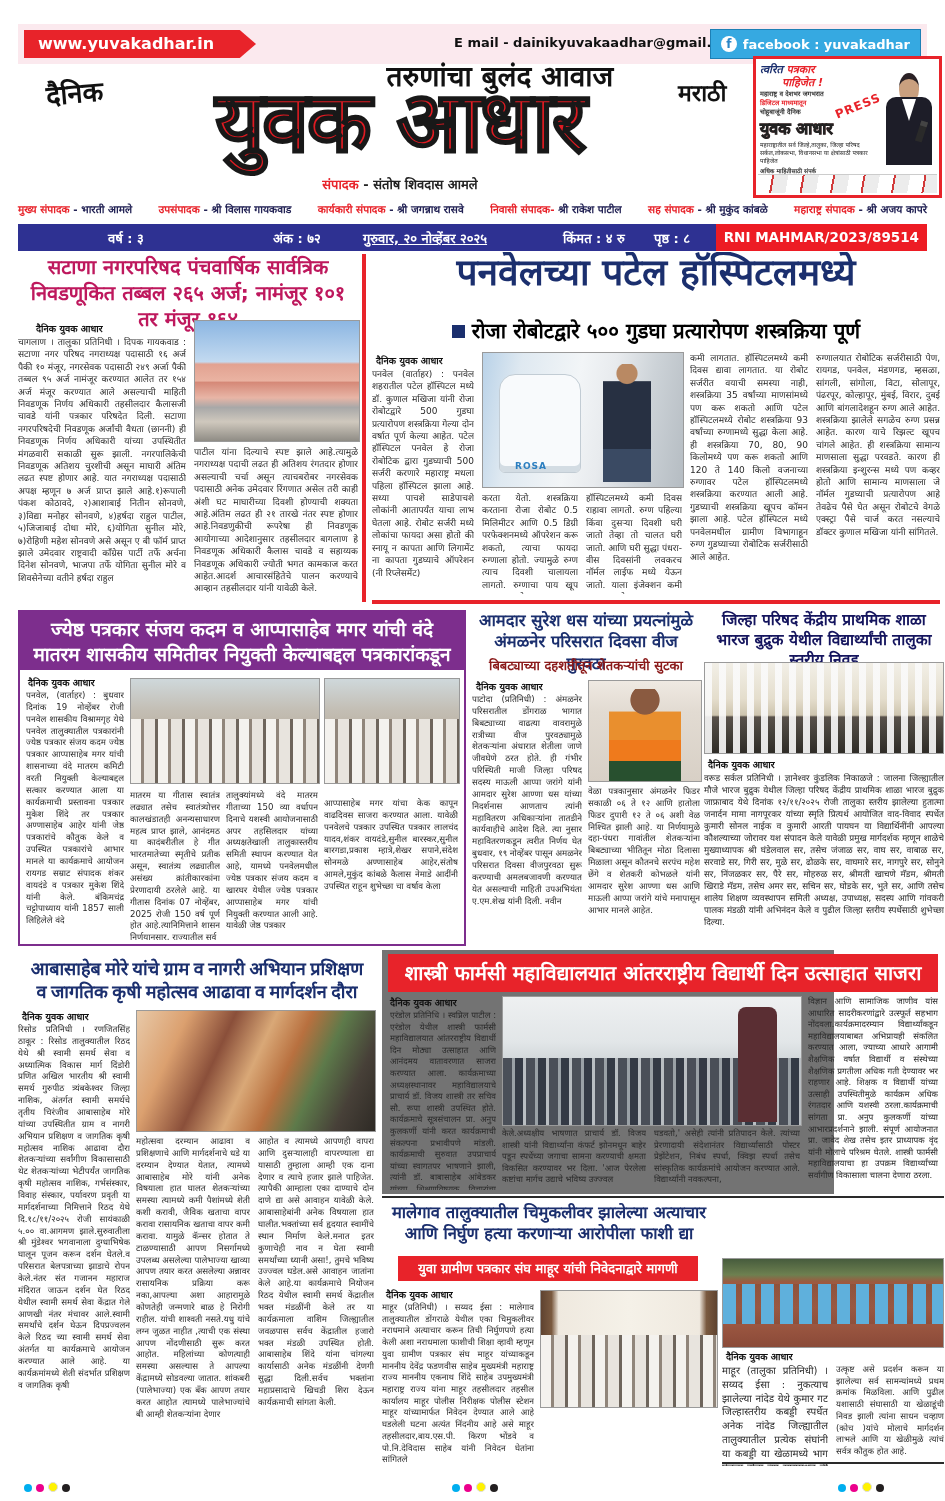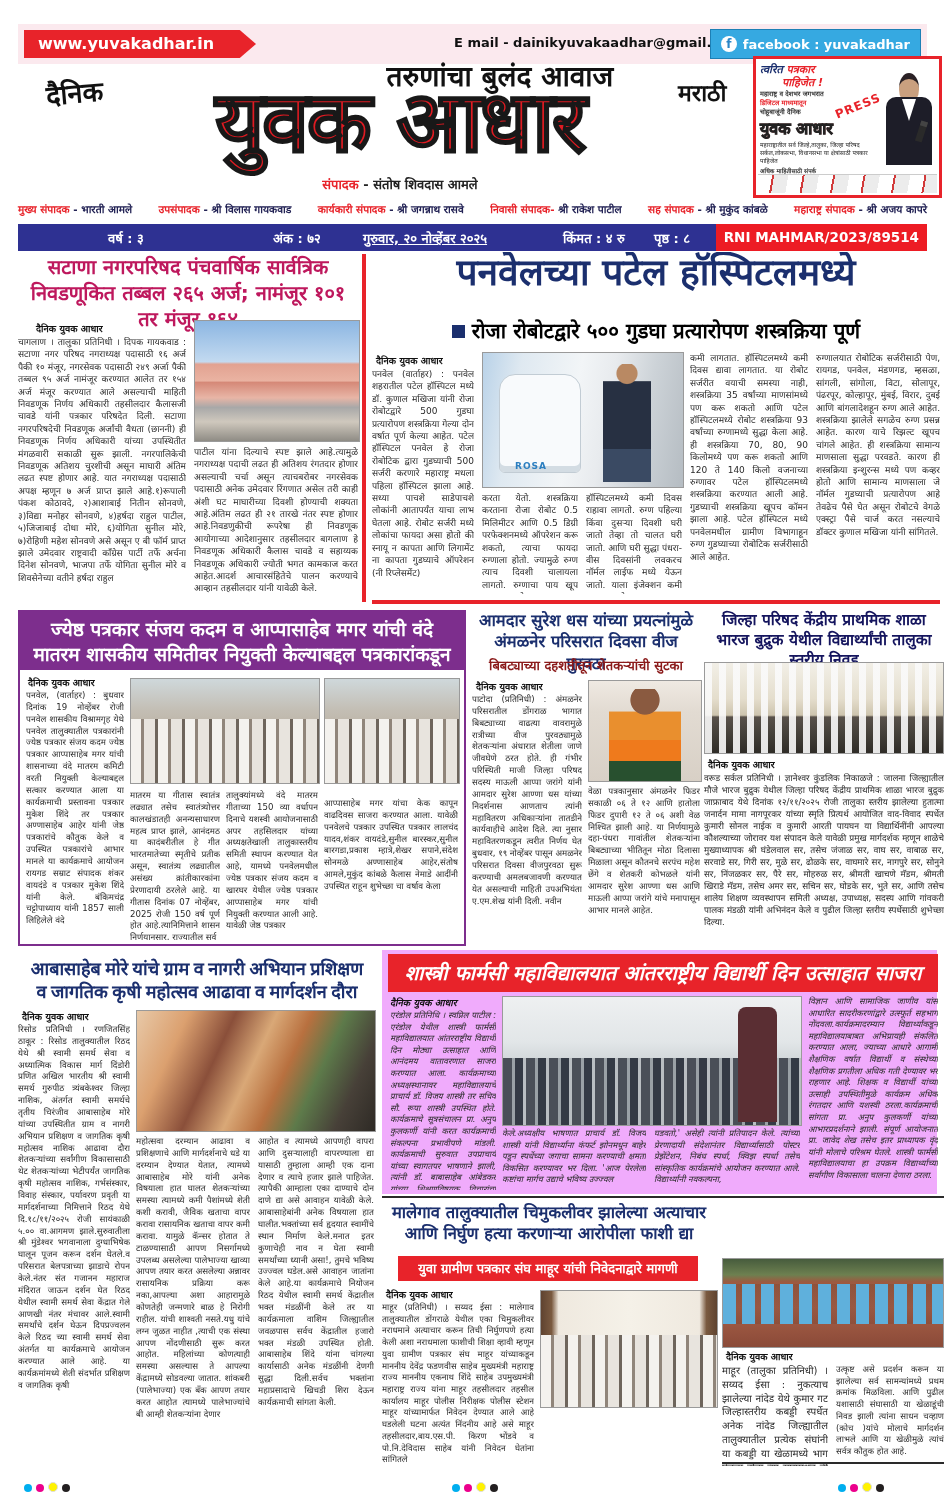--- a/index.html
+++ b/index.html
@@ -223,21 +223,21 @@
 
 <section class="abs" style="left:18px;top:950px;width:358px;height:522px;">
   <h2 class="hl navy" style="font-size:18px;margin:8px;font-family:Liberation Serif, serif;">आबासाहेब मोरे यांचे ग्राम व नागरी अभियान प्रशिक्षण व जागतिक कृषी महोत्सव आढावा व मार्गदर्शन दौरा</h2>
   <div class="abs agcy" style="left:4px;top:60px;">दैनिक युवक आधार</div>
   <p class="abs bt" style="left:0;top:74px;width:112px;height:448px;margin:0;font-size:8.6px;">रिसोड प्रतिनिधी । रणजितसिंह ठाकूर : रिसोड तालुक्यातील रिठद येथे श्री स्वामी समर्थ सेवा व अध्यात्मिक विकास मार्ग दिंडोरी प्रणित अखिल भारतीय श्री स्वामी समर्थ गुरुपीठ त्र्यंबकेश्वर जिल्हा नाशिक, अंतर्गत स्वामी समर्थचे तृतीय चिरंजीव आबासाहेब मोरे यांच्या उपस्थितीत ग्राम व नागरी अभियान प्रशिक्षण व जागतिक कृषी महोत्सव नाशिक आढावा दौरा शेतकऱ्यांच्या सर्वांगीण विकासासाठी थेट शेतकऱ्यांच्या भेटीपर्यंत जागतिक कृषी महोत्सव नाशिक, गर्भसंस्कार, विवाह संस्कार, पर्यावरण प्रवृती या मार्गदर्शनाच्या निमित्ताने रिठद येथे दि.१८/११/२०२५ रोजी सायंकाळी ५.०० वा.आगमण झाले.सुरुवातीला श्री मुंडेश्वर भगवानाला दुग्धाभिषेक घालून पूजन करून दर्शन घेतले.व परिसरात बेलपत्राच्या झाडाचे रोपन केले.नंतर संत गजानन महाराज मंदिरात जाऊन दर्शन घेत रिठद येथील स्वामी समर्थ सेवा केंद्रात गेले आणखी नंतर मंचावर आले.स्वामी समर्थांचे दर्शन घेऊन दिपप्रज्वलन केले रिठद च्या स्वामी समर्थ सेवा अंतर्गत या कार्यक्रमाचे आयोजन करण्यात आले आहे. या कार्यक्रमांमध्ये शेती संदर्भात प्रशिक्षण व जागतिक कृषी</p>
   <div class="ph ph-stage" style="left:118px;top:60px;width:238px;height:120px;"></div>
   <p class="abs bt" style="left:118px;top:186px;width:114px;height:336px;margin:0;font-size:8.6px;">महोत्सवा दरम्यान आढावा व प्रशिक्षणाचे आणि मार्गदर्शनाचे धडे या दरम्यान देण्यात येतात, त्यामध्ये आबासाहेब मोरे यांनी अनेक विषयाला हात घालत शेतकऱ्यांच्या समस्या त्यामध्ये कमी पैशांमध्ये शेती कशी करावी, जैविक खताचा वापर करावा रासायनिक खताचा वापर कमी करावा. यामुळे कॅन्सर होतात ते टाळण्यासाठी आपण निसर्गामध्ये उपलब्ध असलेल्या पालेभाज्या खाव्या आपण तयार करत असलेल्या अन्नावर रासायनिक प्रक्रिया करू नका,आपल्या अशा आहारामुळे कोणतेही जन्मणारे बाळ हे निरोगी राहील. यांची शाश्वती नसते.यधु यांचे लग्न जुळत नाहीत ,त्याची एक संस्था आपण नोंदणीसाठी सुरू करत आहोत. महिलांच्या कोणत्याही समस्या असल्यास ते आपल्या केंद्रामध्ये सोडवल्या जातात. शांकबरी (पालेभाज्या) एक बँक आपण तयार करत आहोत त्यामध्ये पालेभाज्यांचे बी आम्ही शेतकऱ्यांना देणार</p>
   <p class="abs bt" style="left:240px;top:186px;width:116px;height:336px;margin:0;font-size:8.6px;">आहोत व त्यामध्ये आपणही वापरा आणि दुसऱ्यालाही वापरण्याला द्या यासाठी तुम्हाला आम्ही एक दाना देणार व त्याचे हजार झाले पाहिजेत. त्यापैकी आम्हाला एका दाण्याचे दोन दाणे द्या असे आवाहन यावेळी केले. आबासाहेबांनी अनेक विषयाला हात घालीत.भक्तांच्या सर्व हृदयात स्वामींचे स्थान निर्माण केले.मनात इतर कुणाचेही नाव न घेता स्वामी समर्थांच्या ध्यानी असा!, तुमचे भविष्य उज्ज्वल घडेल.असे आवाहन जातांना केले आहे.या कार्यक्रमाचे नियोजन रिठद येथील स्वामी समर्थ केंद्रातील भक्त मंडळींनी केले तर या कार्यक्रमाला वाशिम जिल्ह्यातील जवळपास सर्वच केंद्रातील हजारो भक्त मंडळी उपस्थित होती. आबासाहेब शिंदे यांना चांगल्या कार्यासाठी अनेक मंडळींनी देणगी सुद्धा दिली.सर्वच भक्तांना महाप्रसादाचे खिचडी शिरा देऊन कार्यक्रमाची सांगता केली.</p>
 </section>
 
-<section class="abs" style="left:382px;top:950px;width:555px;height:244px;background:#f0abfc;font-style:italic;">
+<section class="abs" style="left:382px;top:950px;width:452px;height:244px;background:#737373;">
   <h2 class="hl redbanner" style="position:absolute;left:6px;top:4px;width:550px;height:38px;line-height:38px;font-size:20px;margin:0;box-sizing:border-box;">शास्त्री फार्मसी महाविद्यालयात आंतरराष्ट्रीय विद्यार्थी दिन उत्साहात साजरा</h2>
   <div class="abs agcy" style="left:8px;top:46px;">दैनिक युवक आधार</div>
   <p class="abs bt" style="left:8px;top:60px;width:106px;height:180px;margin:0;font-size:8.4px;">एरंडोल प्रतिनिधि । स्वप्निल पाटील : एरंडोल येथील शास्त्री फार्मसी महाविद्यालयात आंतरराष्ट्रीय विद्यार्थी दिन मोठ्या उत्साहात आणि आनंदमय वातावरणात साजरा करण्यात आला. कार्यक्रमाच्या अध्यक्षस्थानावर महाविद्यालयाचे प्राचार्य डॉ. विजय शास्त्री तर सचिव सौ. रूपा शास्त्री उपस्थित होते. कार्यक्रमाचे सूत्रसंचालन प्रा. अनुप कुलकर्णी यांनी करत कार्यक्रमाची संकल्पना प्रभावीपणे मांडली. कार्यक्रमाची सुरुवात उपप्राचार्य यांच्या स्वागतपर भाषणाने झाली, त्यांनी डॉ. बाबासाहेब आंबेडकर यांच्या शिक्षणविषयक विचारांचा उल्लेख करून विद्यार्थ्यांनी ज्ञान, कौशल्य आणि संशोधनाच्या दिशेने सातत्यपूर्ण वाटचाल करण्याचे आवाहन</p>
   <div class="ph ph-classroom" style="left:120px;top:46px;width:298px;height:128px;">
     <div class="students"></div>
     <div class="lecturer"></div>
   </div>
   <p class="abs bt" style="left:120px;top:178px;width:144px;height:62px;margin:0;font-size:8.4px;">केले.अध्यक्षीय भाषणात प्राचार्य डॉ. विजय शास्त्री यांनी विद्यार्थ्यांना कंफर्ट झोनमधून बाहेर पडून स्पर्धेच्या जगाचा सामना करण्याची क्षमता विकसित करण्यावर भर दिला. 'आज पेरलेला कष्टांचा मार्गच उद्याचे भविष्य उज्ज्वल</p>
   <p class="abs bt" style="left:272px;top:178px;width:146px;height:62px;margin:0;font-size:8.4px;">घडवतो,' असेही त्यांनी प्रतिपादन केले. त्यांच्या प्रेरणादायी संदेशानंतर विद्यार्थ्यांसाठी पोस्टर प्रेझेंटेशन, निबंध स्पर्धा, क्विझ स्पर्धा तसेच सांस्कृतिक कार्यक्रमांचे आयोजन करण्यात आले. विद्यार्थ्यांनी नवकल्पना,</p>
   <p class="abs bt" style="left:426px;top:46px;width:130px;height:194px;margin:0;font-size:8.4px;">विज्ञान आणि सामाजिक जाणीव यांस आधारित सादरीकरणांद्वारे उत्स्फूर्त सहभाग नोंदवला.कार्यक्रमादरम्यान विद्यार्थ्यांकडून महाविद्यालयाबाबत अभिप्रायही संकलित करण्यात आला, ज्याच्या आधारे आगामी शैक्षणिक वर्षात विद्यार्थी व संस्थेच्या शैक्षणिक प्रगतीला अधिक गती देण्यावर भर राहणार आहे. शिक्षक व विद्यार्थी यांच्या उत्साही उपस्थितीमुळे कार्यक्रम अधिक रंगतदार आणि यशस्वी ठरला.कार्यक्रमाची सांगता प्रा. अनुप कुलकर्णी यांच्या आभारप्रदर्शनाने झाली. संपूर्ण आयोजनात प्रा. जावेद शेख तसेच इतर प्राध्यापक वृंद यांनी मोलाचे परिश्रम घेतले. शास्त्री फार्मसी महाविद्यालयाचा हा उपक्रम विद्यार्थ्यांच्या सर्वांगीण विकासाला चालना देणारा ठरला.</p>

